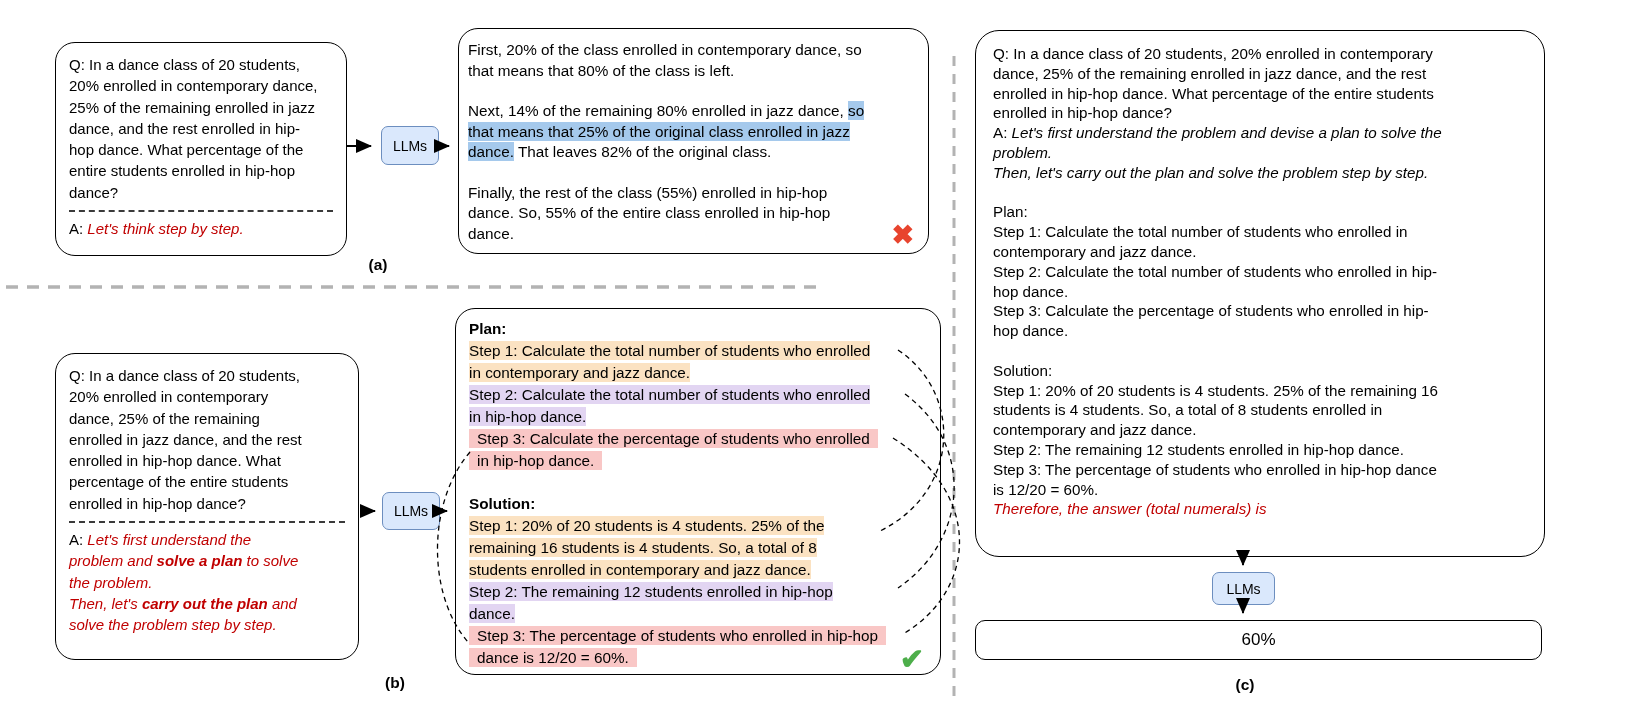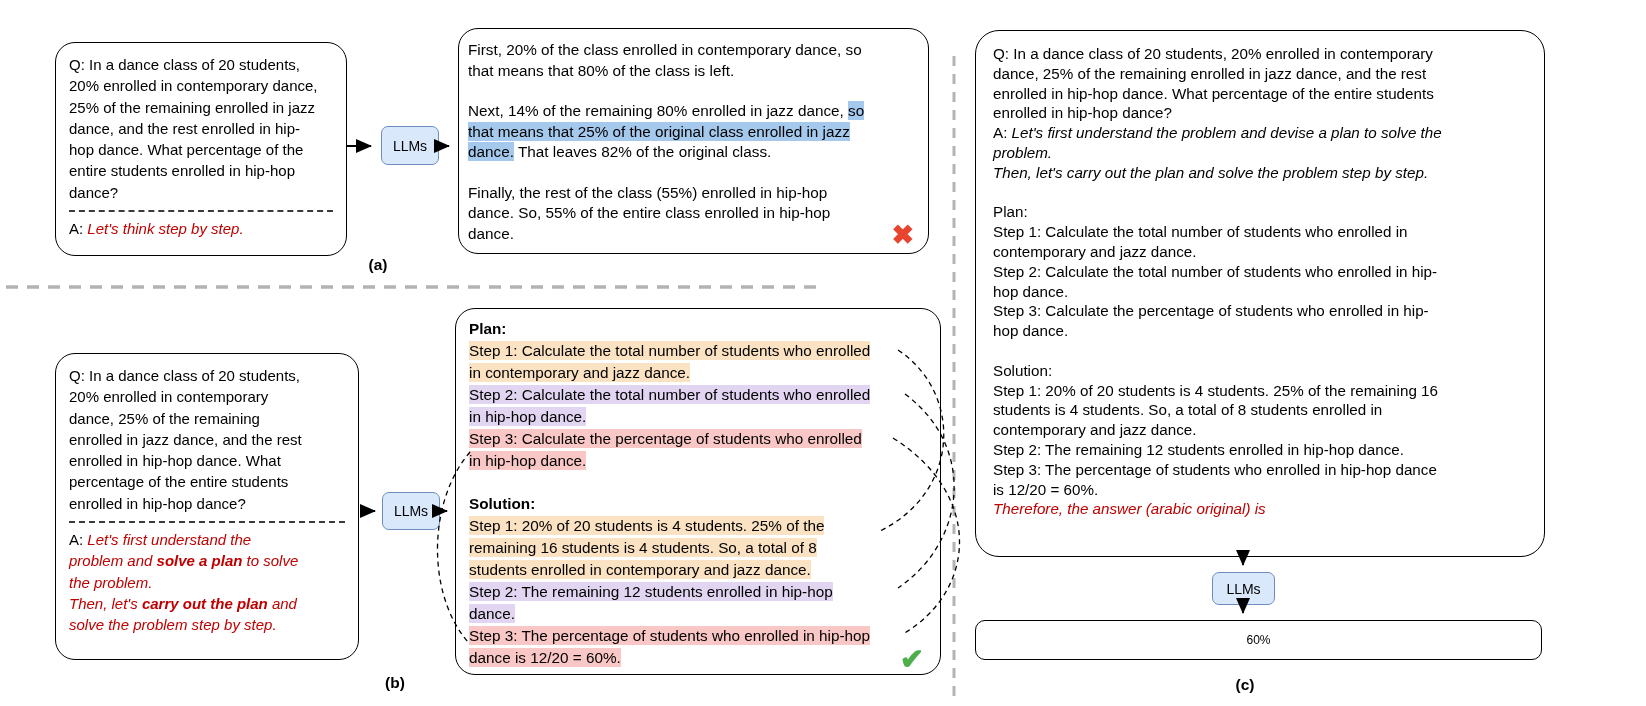--- a/index.html
+++ b/index.html
@@ -12,21 +12,21 @@
   .rbox-a{left:458px;top:28px;width:471px;height:226px;padding:11px 9px;font-size:15.3px;line-height:20.5px}
   .rbox-a .para{margin:0 0 20px 0}
   .rbox-a .para:last-of-type{margin:0}
   
   .qbox-b{left:55px;top:353px;width:304px;height:307px;padding:11px 13px;font-size:15px;line-height:21.3px}
   .rbox-b{left:455px;top:308px;width:486px;height:367px;padding:9px 13px;font-size:15.3px;line-height:22px}
   .sol-gap{margin-top:21px}
   
   .cbox{left:975px;top:30px;width:570px;height:527px;padding:13px 17px;font-size:15.2px;line-height:19.8px;border-radius:24px}
   .cbox .blockgap{margin-top:19.8px}
-  .result-box{left:975px;top:620px;width:567px;height:40px;border-radius:10px;display:flex;align-items:center;justify-content:center;font-size:12px}
+  .result-box{left:975px;top:620px;width:567px;height:40px;border-radius:10px;display:flex;align-items:center;justify-content:center;font-size:17px}
   
   .llm{position:absolute;border:1.5px solid #6C8EBF;background:#DAE8FC;border-radius:7px;
        display:flex;align-items:center;justify-content:center;font-size:14px;box-sizing:border-box}
   .llm-a{left:381px;top:126px;width:58px;height:39px}
   .llm-b{left:382px;top:492px;width:58px;height:38px}
   .llm-c{left:1212px;top:572px;width:63px;height:33px}
   
   .dashed-sep{border:0;border-top:2px dashed #3a3a3a;height:0;margin:7px 0 6px 0}
   
   .plabel{position:absolute;font-weight:bold;font-size:15.5px;width:46px;text-align:center}
@@ -34,21 +34,21 @@
   .plabel-b{left:372px;top:674px}
   .plabel-c{left:1222px;top:676px}
   
   .red-it{color:#C00000;font-style:italic}
   .red-it-b{color:#C00000;font-style:italic;font-weight:bold}
   .it{font-style:italic}
   .b{font-weight:bold}
   .hl-blue{background:#A5C9EC;padding:1px 0;-webkit-box-decoration-break:clone;box-decoration-break:clone}
   .hl-orange{background:#FBE2C2;padding:1px 0;-webkit-box-decoration-break:clone;box-decoration-break:clone}
   .hl-purple{background:#E2D5F2;padding:1px 0;-webkit-box-decoration-break:clone;box-decoration-break:clone}
-  .hl-pink{background:#F9C7C6;padding:1px 0;-webkit-box-decoration-break:clone;box-decoration-break:clone}
+  .hl-pink{background:#F9C7C6;padding:1px 8px;-webkit-box-decoration-break:clone;box-decoration-break:clone}
   
   .mark{position:absolute;font-weight:bold}
   .mark-wrong{right:14px;bottom:8px;color:#E8442E;font-size:27px}
   .mark-correct{right:16px;bottom:4px;color:#4DAE4A;font-size:29px}
   
   .overlay{position:absolute;left:0;top:0;pointer-events:none}
 </style>
 </head>
 <body>
 
@@ -140,21 +140,21 @@
 hop dance.
 Step 3: Calculate the percentage of students who enrolled in hip-
 hop dance.</span></div>
     <div class="txt blockgap"><span>Solution:
 Step 1: 20% of 20 students is 4 students. 25% of the remaining 16
 students is 4 students. So, a total of 8 students enrolled in
 contemporary and jazz dance.
 Step 2: The remaining 12 students enrolled in hip-hop dance.
 Step 3: The percentage of students who enrolled in hip-hop dance
 is 12/20 = 60%.
-</span><span class="red-it">Therefore, the answer (arabic original) is</span></div>
+</span><span class="red-it">Therefore, the answer (total numerals) is</span></div>
   </div>
 
   <div class="llm llm-c">
     <span>LLMs</span>
   </div>
 
   <div class="box result-box">
     <span>60%</span>
   </div>
 

